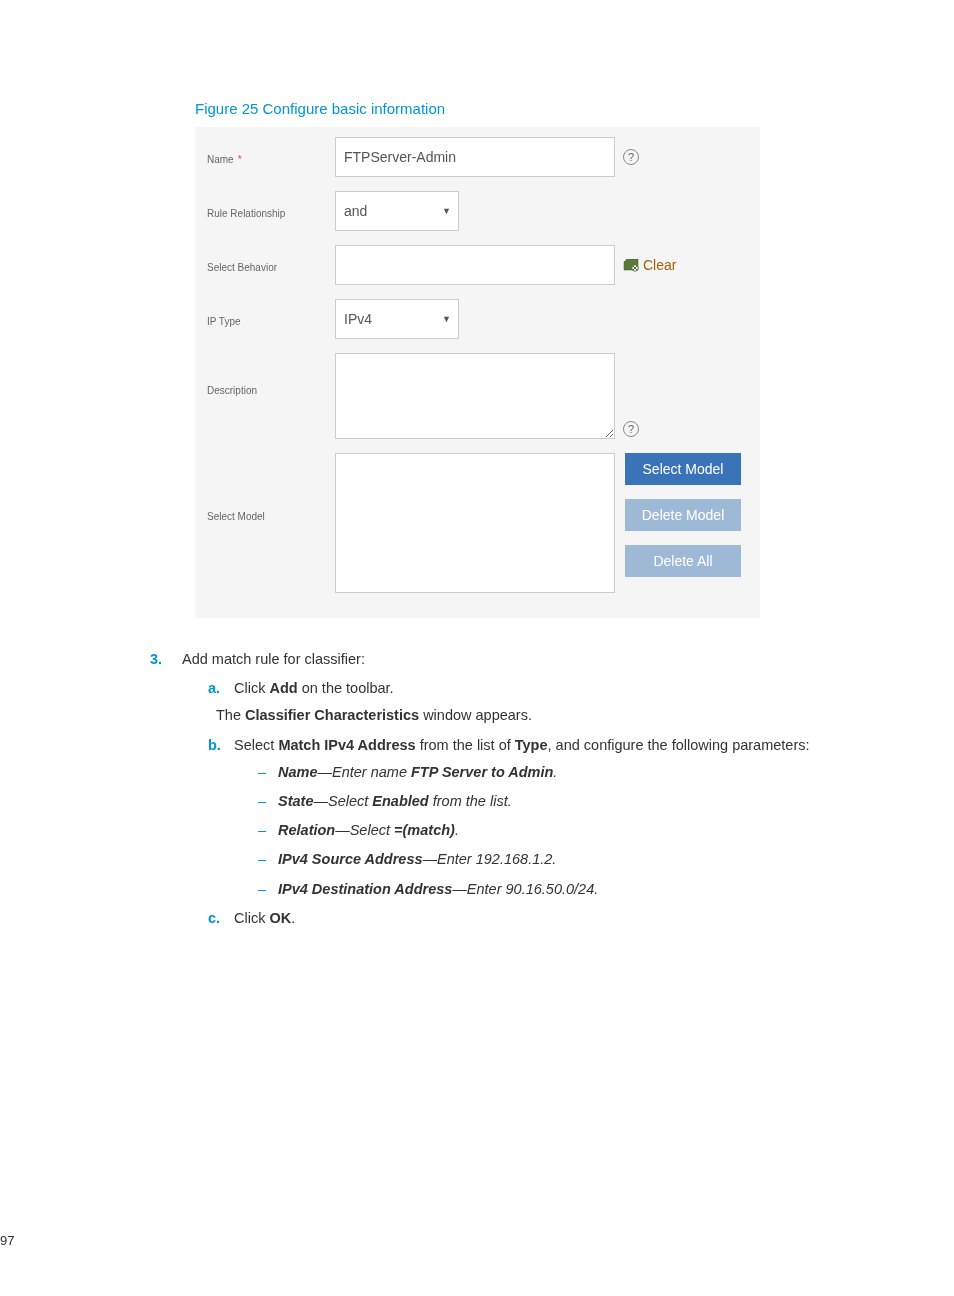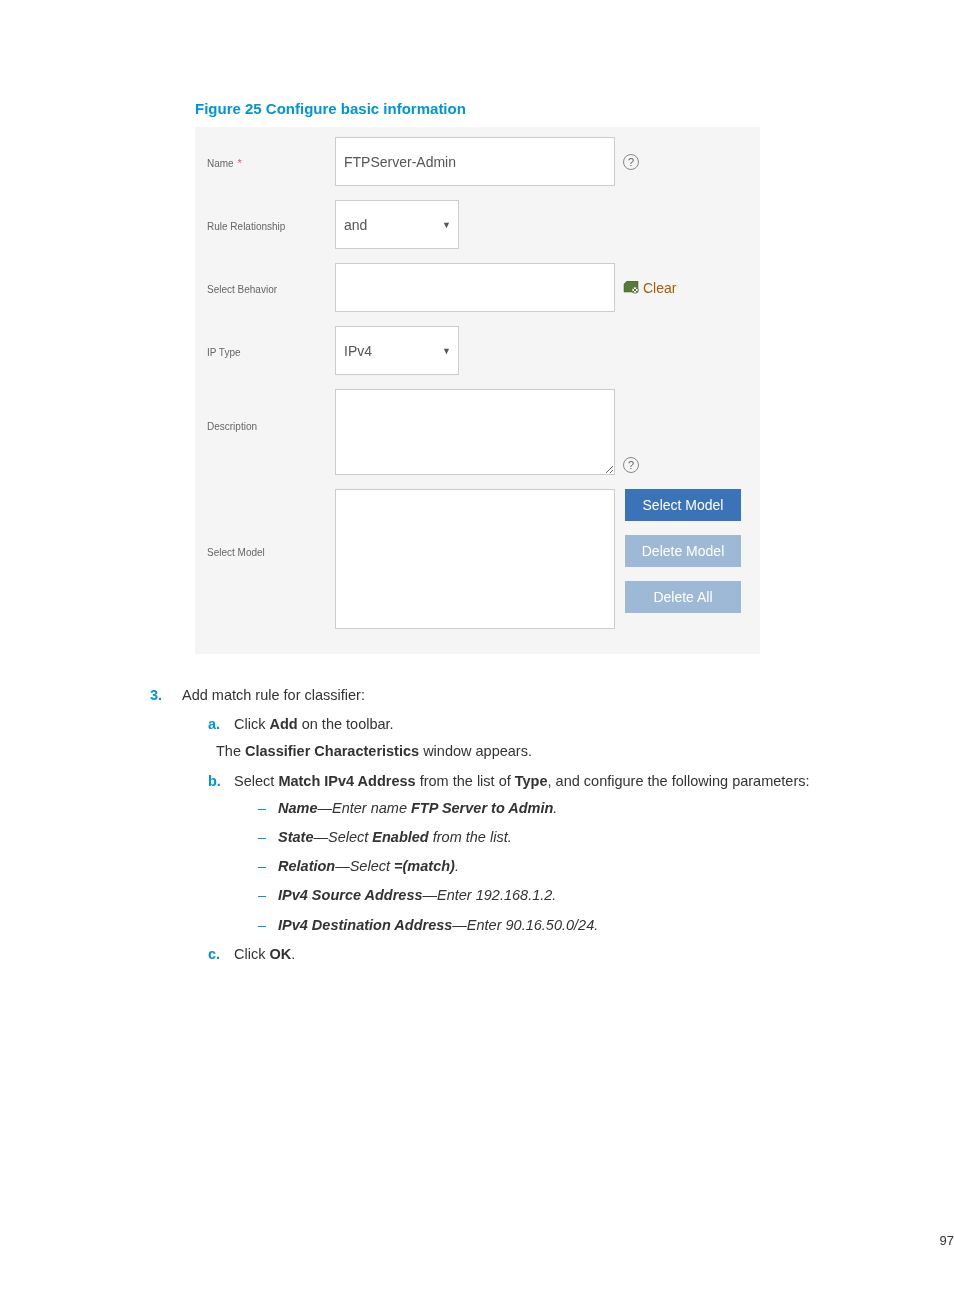--- a/index.html
+++ b/index.html
@@ -10,21 +10,21 @@
       background: #fff;
       width: 954px;
       height: 1296px;
       position: relative;
     }
     .content {
       padding: 100px 100px 0 100px;
     }
     .figure-title {
       color: #0096d6;
-      font-weight: bold;
+      font-weight: normal;
       font-size: 15px;
       margin-left: 95px;
       margin-bottom: 10px;
     }
     .form-area {
       background: #f5f5f5;
       margin-left: 95px;
       width: 565px;
       padding: 10px 12px 25px 12px;
     }
@@ -37,21 +37,21 @@
     .form-label {
       width: 128px;
       color: #666;
       font-family: "Segoe UI", Arial, sans-serif;
       font-size: 10px;
       padding-top: 4px;
     }
     .req { color: #d9534f; margin-left: 4px; }
     .text-input {
       width: 280px;
-      height: 49px;
+      height: 40px;
       border: 1px solid #ccc;
       background: #fff;
       padding: 4px 8px;
       font-family: "Segoe UI", Arial, sans-serif;
       font-size: 14px;
       color: #555;
     }
     .text-input.short { width: 124px; }
     .select-wrap {
       position: relative;
@@ -172,21 +172,21 @@
       color: #0096d6;
       display: inline-block;
       width: 20px;
     }
     b { font-weight: bold; }
     .page-num {
       position: absolute;
       bottom: 48px;
       left: 0;
       width: 100%;
-      text-align: right;
+      text-align: left;
       font-size: 13px;
       color: #333;
     }
   </style>
 </head>
 <body>
 
 <div class="content">
   <div class="figure-title">Figure 25 Configure basic information</div>
 

